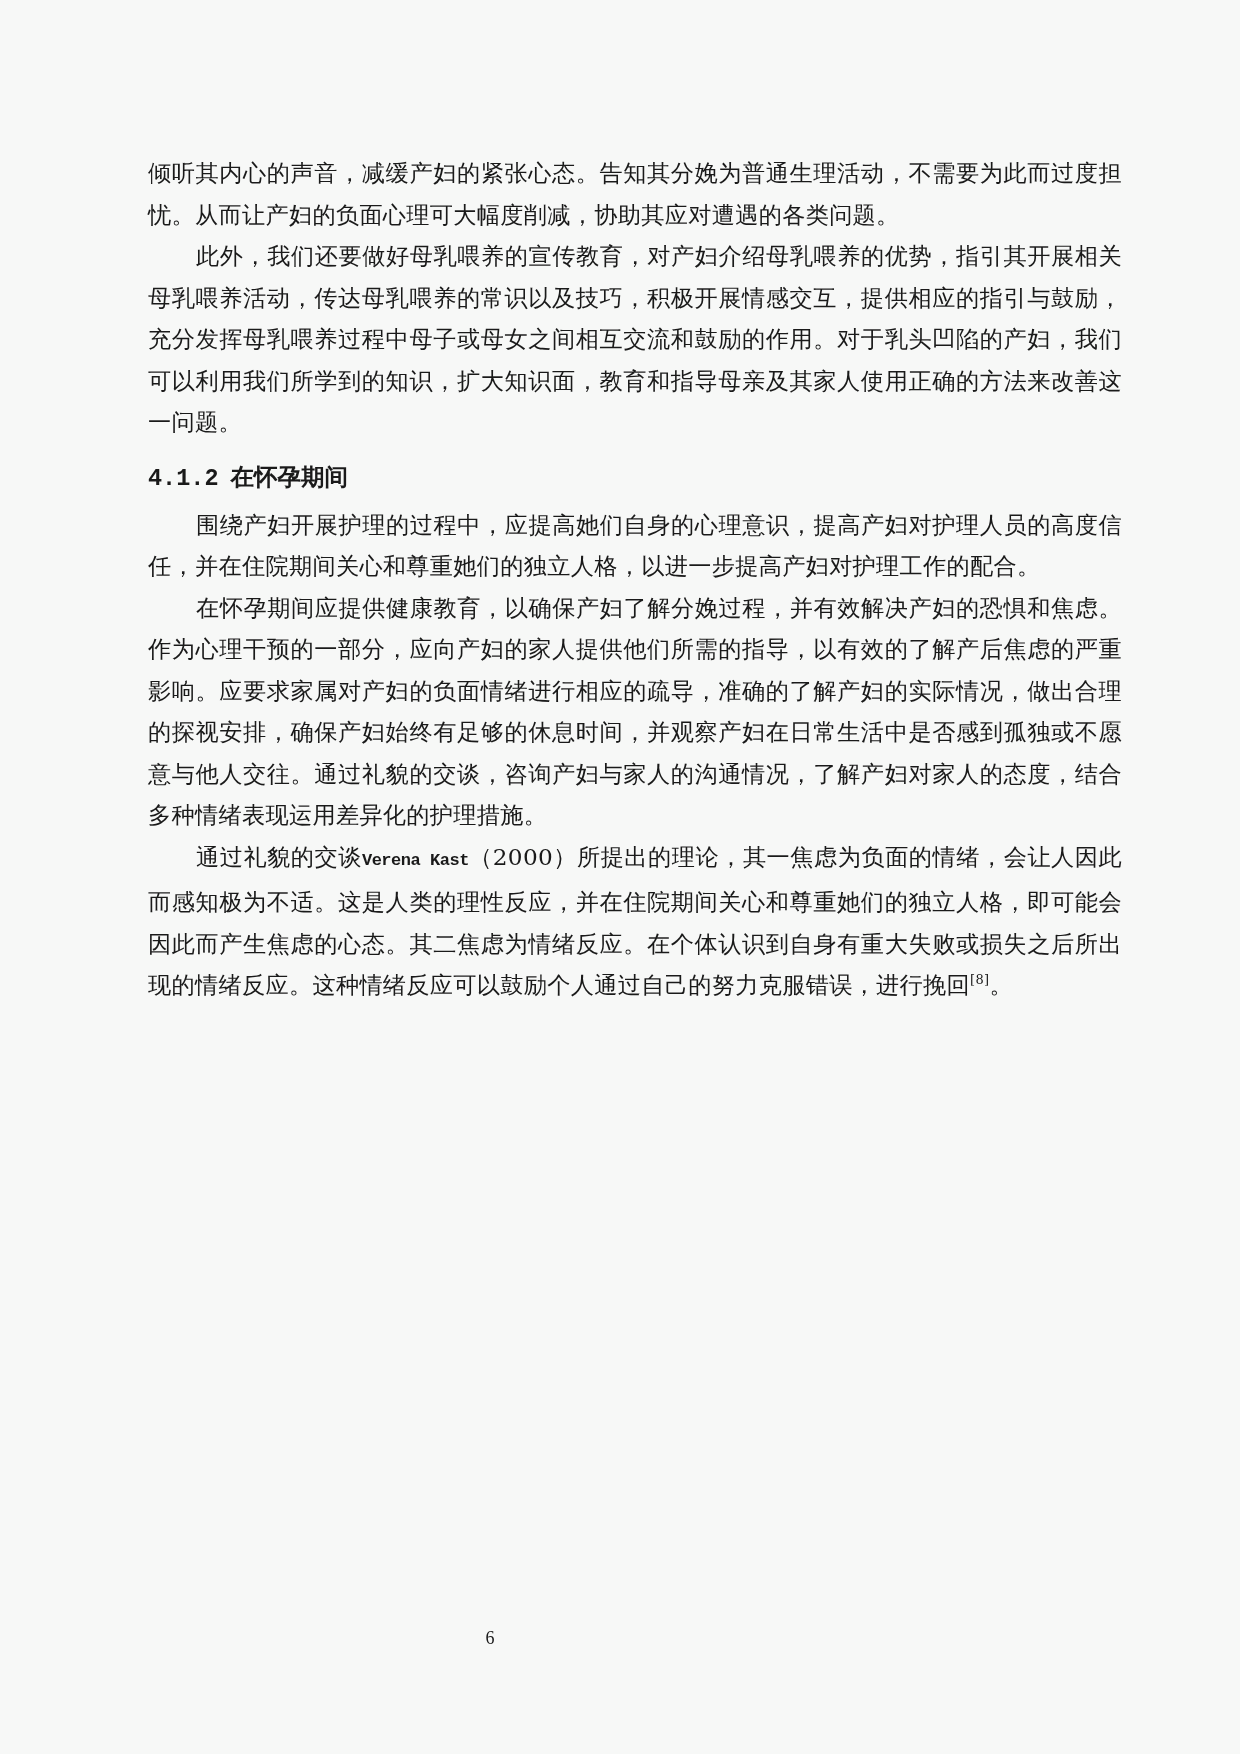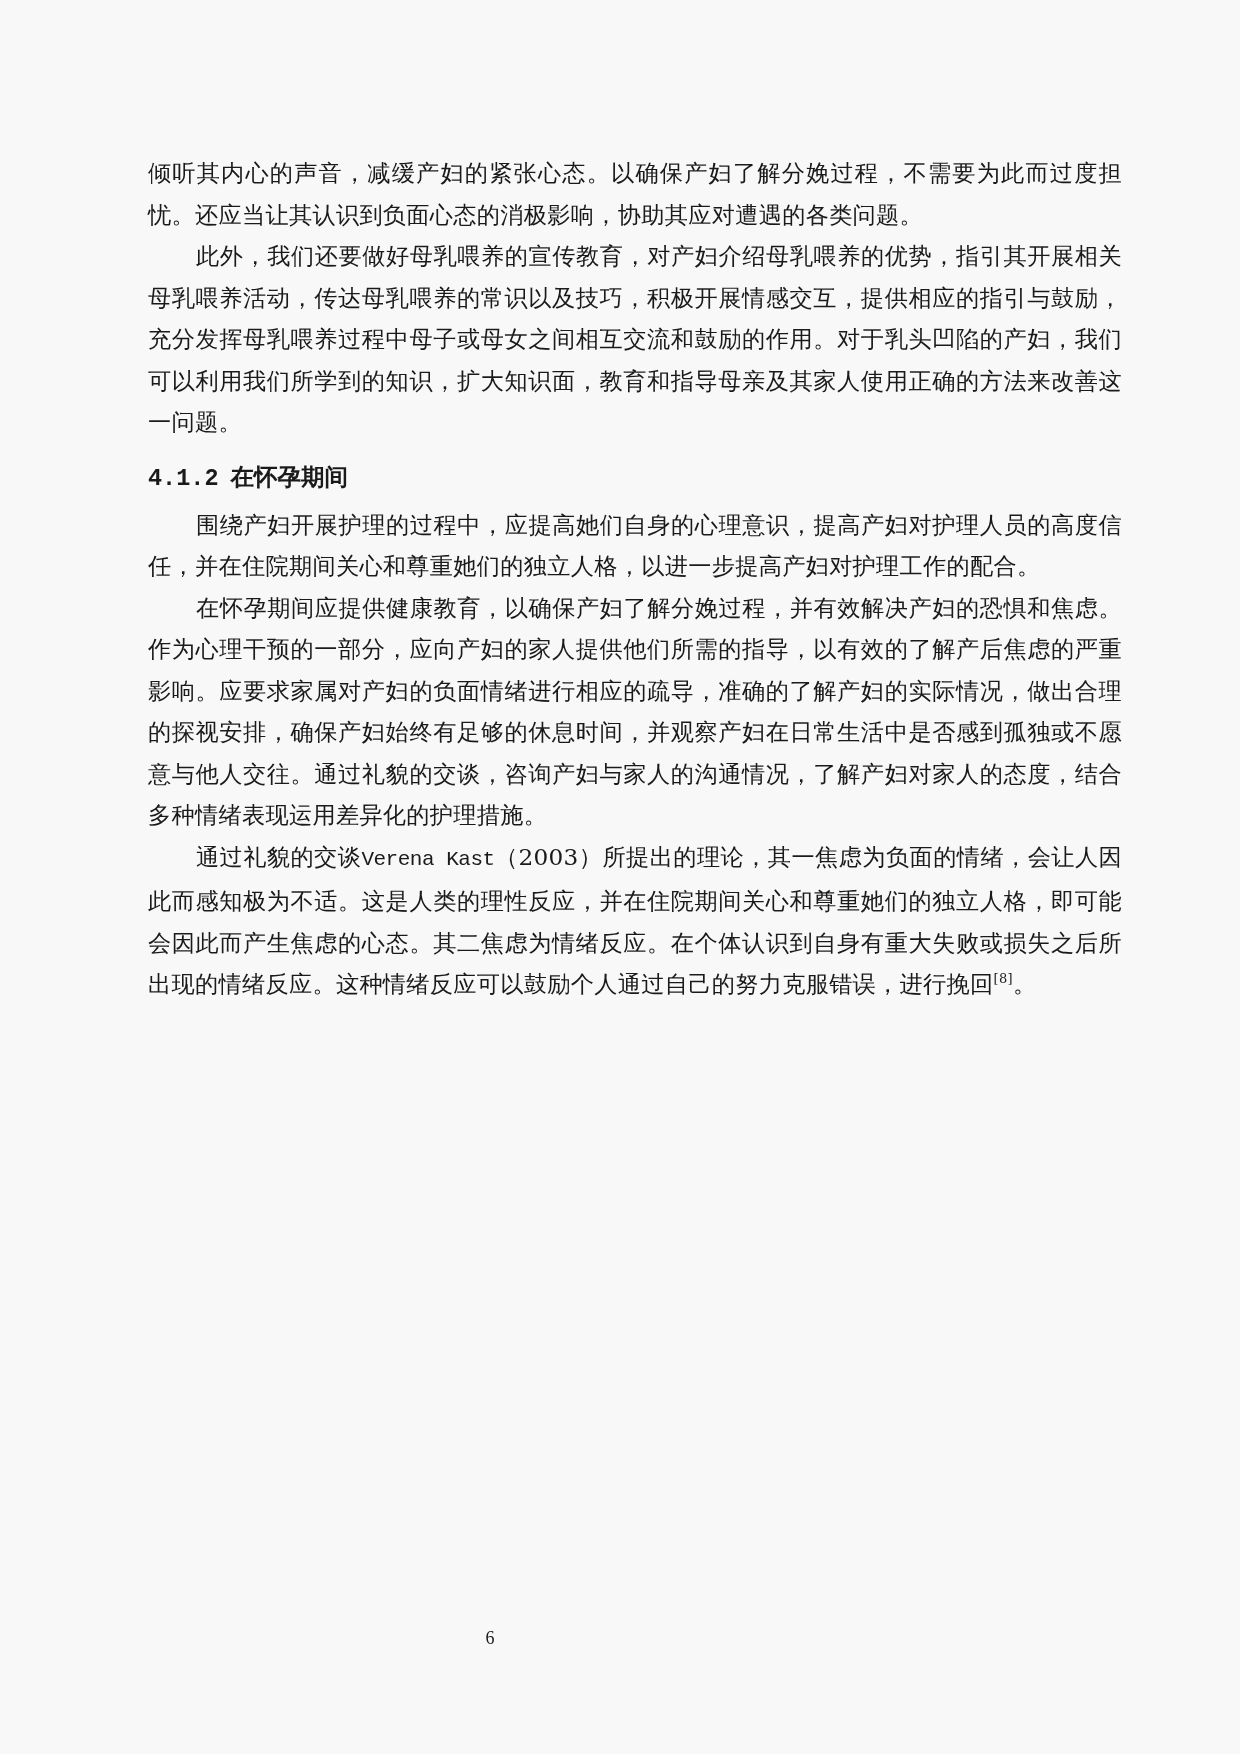--- a/index.html
+++ b/index.html
@@ -34,22 +34,23 @@
       font-family: "DejaVu Sans", "Liberation Sans", sans-serif;
     }
     .heading .num {
       font-family: "Liberation Mono", "DejaVu Sans Mono", monospace;
       margin-right: 12px;
       letter-spacing: 0;
       margin-top: 40px;
     }
     .latin {
       font-family: "Liberation Mono", "DejaVu Sans Mono", monospace;
-      font-size: 21px;
+      font-size: 17px;
       letter-spacing: -0.5px;
+      font-weight: bold;
     }
     sup.ref {
       font-size: 13px;
       vertical-align: super;
       line-height: 0;
     }
     .page-number {
       position: absolute;
       top: 1628px;
       left: 0;
@@ -57,30 +58,30 @@
       text-align: center;
       font-size: 18px;
       font-family: "Liberation Serif", serif;
     }
   </style>
 </head>
 <body>
 
 <div class="page">
 
-  <p class="para">倾听其内心的声音，减缓产妇的紧张心态。以确保产妇了解分娩过程，不需要为此而过度担忧。还应当让其认识到负面心态的消极影响，协助其应对遭遇的各类问题。</p>
+  <p class="para">倾听其内心的声音，减缓产妇的紧张心态。告知其分娩为普通生理活动，不需要为此而过度担忧。从而让产妇的负面心理可大幅度削减，协助其应对遭遇的各类问题。</p>
 
 
   <p class="para indent">此外，我们还要做好母乳喂养的宣传教育，对产妇介绍母乳喂养的优势，指引其开展相关母乳喂养活动，传达母乳喂养的常识以及技巧，积极开展情感交互，提供相应的指引与鼓励，充分发挥母乳喂养过程中母子或母女之间相互交流和鼓励的作用。对于乳头凹陷的产妇，我们可以利用我们所学到的知识，扩大知识面，教育和指导母亲及其家人使用正确的方法来改善这一问题。</p>
 
   <h3 class="heading">
     <span class="num">4.1.2</span><span>在怀孕期间</span>
   </h3>
 
   <p class="para indent">围绕产妇开展护理的过程中，应提高她们自身的心理意识，提高产妇对护理人员的高度信任，并在住院期间关心和尊重她们的独立人格，以进一步提高产妇对护理工作的配合。</p>
 
   <p class="para indent">在怀孕期间应提供健康教育，以确保产妇了解分娩过程，并有效解决产妇的恐惧和焦虑。作为心理干预的一部分，应向产妇的家人提供他们所需的指导，以有效的了解产后焦虑的严重影响。应要求家属对产妇的负面情绪进行相应的疏导，准确的了解产妇的实际情况，做出合理的探视安排，确保产妇始终有足够的休息时间，并观察产妇在日常生活中是否感到孤独或不愿意与他人交往。通过礼貌的交谈，咨询产妇与家人的沟通情况，了解产妇对家人的态度，结合多种情绪表现运用差异化的护理措施。</p>
 
-  <p class="para indent"><span>通过礼貌的交谈</span><span class="latin">Verena Kast</span><span>（2003）</span><span>所提出的理论，其一焦虑为负面的情绪，会让人因此而感知极为不适。这是人类的理性反应，并在住院期间关心和尊重她们的独立人格，即可能会因此而产生焦虑的心态。其二焦虑为情绪反应。在个体认识到自身有重大失败或损失之后所出现的情绪反应。这种情绪反应可以鼓励个人通过自己的努力克服错误，进行挽回</span><sup class="ref">[8]</sup><span>。</span></p>
+  <p class="para indent"><span>通过礼貌的交谈</span><span class="latin">Verena Kast</span><span>（2000）</span><span>所提出的理论，其一焦虑为负面的情绪，会让人因此而感知极为不适。这是人类的理性反应，并在住院期间关心和尊重她们的独立人格，即可能会因此而产生焦虑的心态。其二焦虑为情绪反应。在个体认识到自身有重大失败或损失之后所出现的情绪反应。这种情绪反应可以鼓励个人通过自己的努力克服错误，进行挽回</span><sup class="ref">[8]</sup><span>。</span></p>
 
 </div>
 
 <div class="page-number">6</div>
 
 </body></html>

